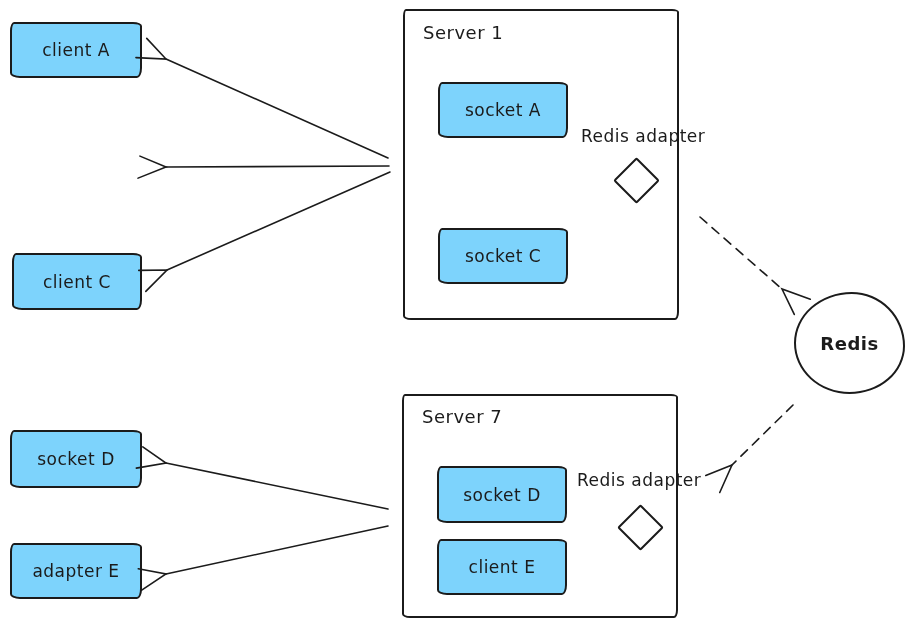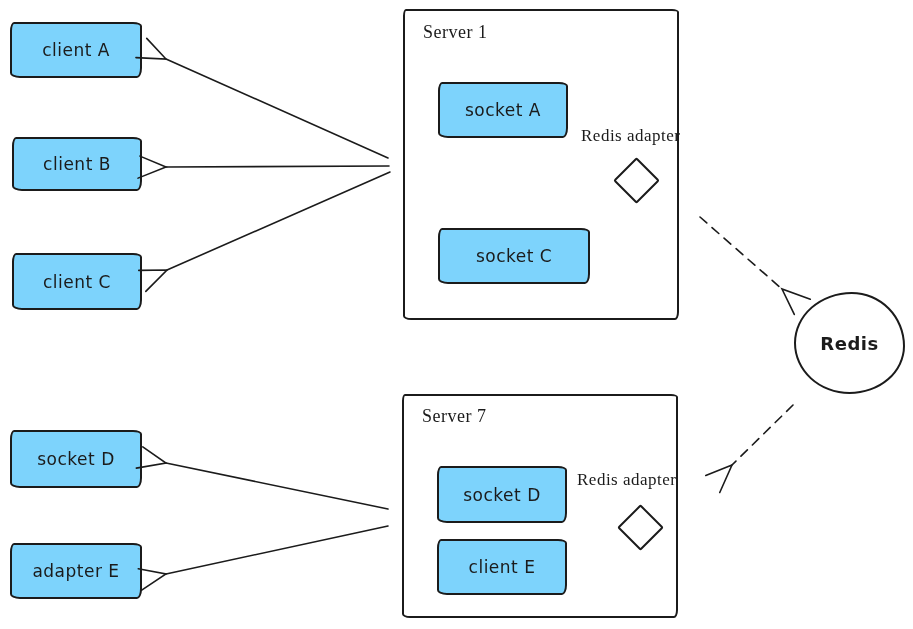--- a/index.html
+++ b/index.html
@@ -34,21 +34,20 @@
     border: 2px solid var(--stroke);
     background: transparent;
     border-radius: 3px 7px 4px 8px / 7px 3px 8px 4px;
     box-sizing: border-box;
   }
   .label {
     position: absolute;
     font-size: 17px;
     letter-spacing: 0.5px;
     white-space: nowrap;
-    font-family: Liberation Serif, serif;
   }
   .title { font-size: 18px; }
   .diamond {
     position: absolute;
     width: 33px;
     height: 33px;
     border: 2px solid var(--stroke);
     background: #fff;
     transform: rotate(45deg);
     border-radius: 2px;
@@ -81,40 +80,37 @@
   svg.arrows .dashed { stroke-dasharray: 9 7; }
 </style>
 </head>
 <body>
 
 <div class="canvas">
 
   <div class="box" style="left:10px; top:22px; width:132px; height:56px">
     <span>client A</span>
   </div>
-  <div class="box" style="left:12px; top:137px; width:130px; height:54px">
-    <span>client B</span>
-  </div>
   <div class="box" style="left:12px; top:253px; width:130px; height:57px">
     <span>client C</span>
   </div>
   <div class="box" style="left:10px; top:430px; width:132px; height:58px">
     <span>socket D</span>
   </div>
   <div class="box" style="left:10px; top:543px; width:132px; height:56px">
     <span>adapter E</span>
   </div>
 
   <div class="server" style="left:403px; top:9px; width:276px; height:311px"></div>
   <div class="label title" style="left:423px; top:22px">Server 1</div>
 
   <div class="box" style="left:438px; top:82px; width:130px; height:56px">
     <span>socket A</span>
   </div>
-  <div class="box" style="left:438px; top:228px; width:152px; height:56px">
+  <div class="box" style="left:438px; top:228px; width:130px; height:56px">
     <span>socket C</span>
   </div>
 
   <div class="label" style="left:581px; top:126px">Redis adapter</div>
   <div class="diamond" style="left:620px; top:164px"></div>
 
   <div class="server" style="left:402px; top:394px; width:276px; height:224px"></div>
   <div class="label title" style="left:422px; top:406px">Server 7</div>
 
   <div class="box" style="left:437px; top:466px; width:130px; height:57px">

